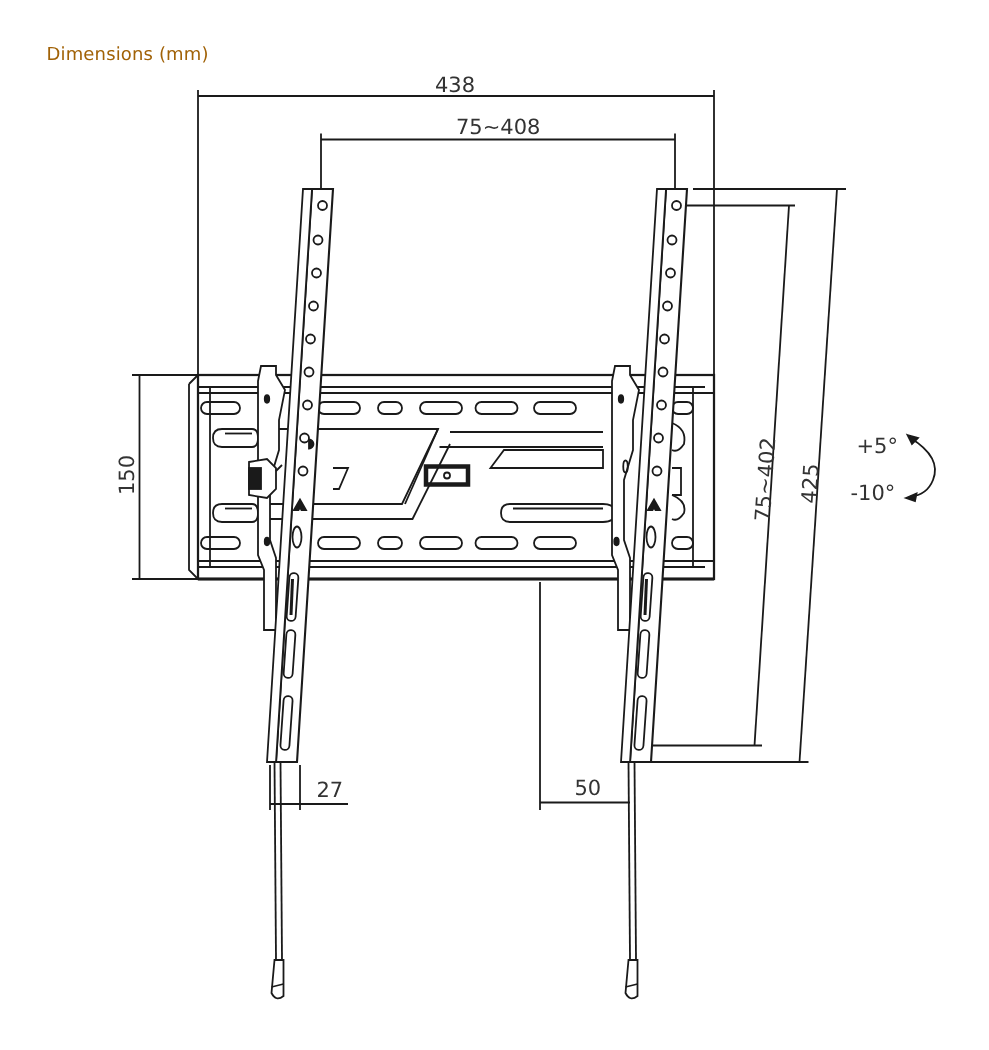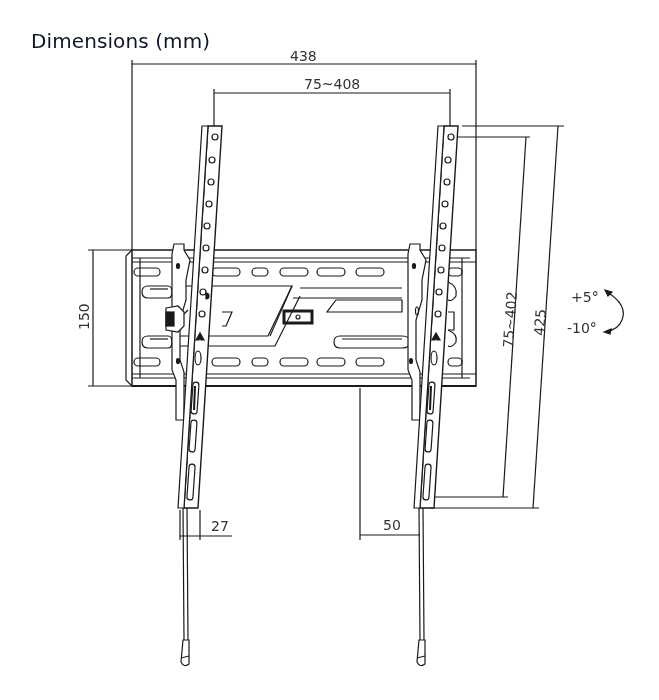--- a/index.html
+++ b/index.html
@@ -1,18 +1,18 @@
 <!DOCTYPE html>
 <html><head>
 <meta charset="utf-8">
 <style>
   html, body { margin: 0; padding: 0; background: #ffffff; }
   body { width: 659px; height: 700px; position: relative; overflow: hidden;
          font-family: "DejaVu Sans", sans-serif; color: #333; }
-  .title { position: absolute; left: 31px; top: 29px; font-size: 20px; color: #0f172a;
+  .title { position: absolute; left: 31px; top: 29px; font-size: 12px; color: #a16207;
            font-family: "DejaVu Sans", sans-serif; letter-spacing: 0.1px; }
   svg { position: absolute; left: 0; top: 0; }
   .dimtxt { font-family: "DejaVu Sans", sans-serif; font-size: 14px; fill: #333; }
   .tilttxt { font-family: "DejaVu Sans", sans-serif; font-size: 14px; fill: #333; }
 </style>
 </head>
 <body>
 
 <div class="title">Dimensions (mm)</div>
 

